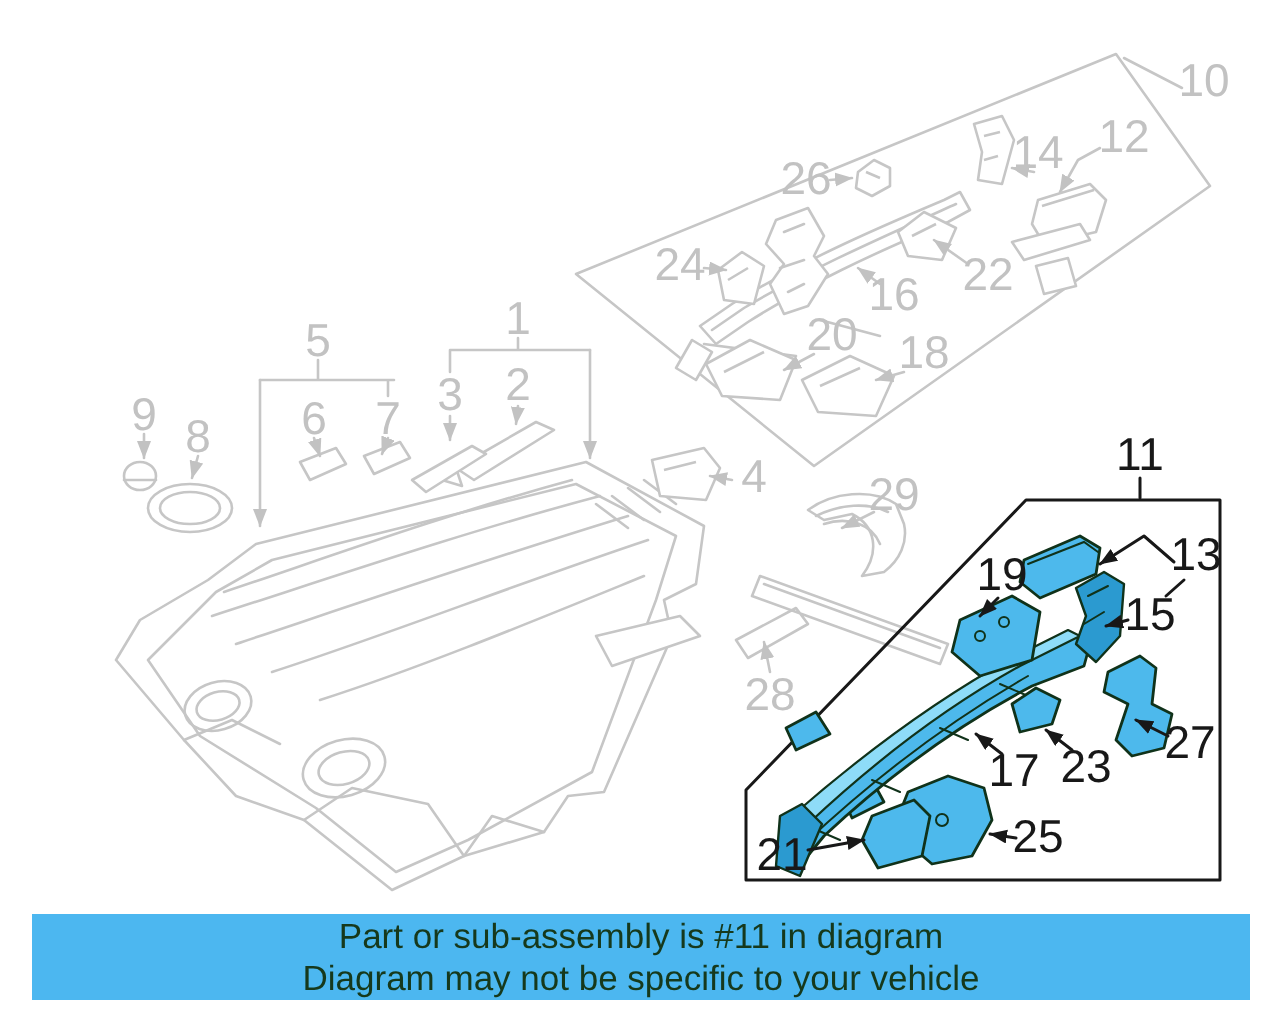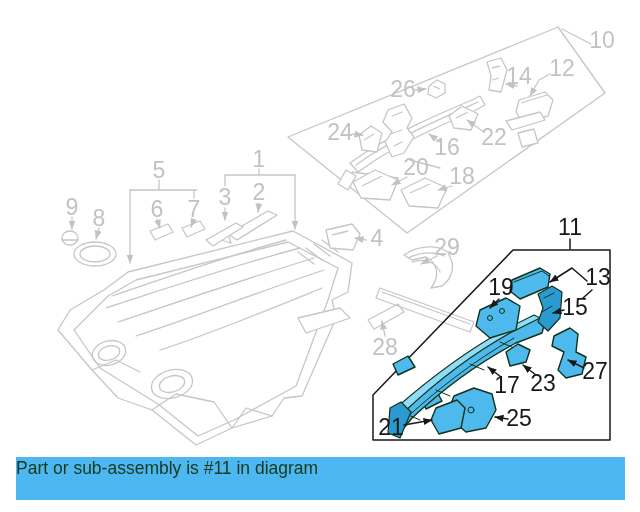--- a/index.html
+++ b/index.html
@@ -9,21 +9,21 @@
   .gline{stroke:#c6c6c6;fill:none;stroke-width:1.3;stroke-linejoin:round;stroke-linecap:round;}
   .gfill{stroke:#c6c6c6;fill:#ffffff;stroke-width:1.3;stroke-linejoin:round;}
   .glabel{fill:#c2c2c2;font-size:23px;font-family:"Liberation Sans",sans-serif;}
   .blabel{fill:#181818;font-size:23px;font-family:"Liberation Sans",sans-serif;}
   .kline{stroke:#181818;fill:none;stroke-width:1.5;stroke-linejoin:round;stroke-linecap:round;}
   .bluepart{stroke:#10321a;stroke-width:1.4;fill:#4db9ec;stroke-linejoin:round;}
   .bluedark{stroke:#10321a;stroke-width:1.2;fill:#2b9ad0;stroke-linejoin:round;}
   .bluelight{stroke:#10321a;stroke-width:1.1;fill:#8edcf8;stroke-linejoin:round;}
   .bdetail{stroke:#10321a;stroke-width:1;fill:none;stroke-linecap:round;}
   #caption{position:absolute;left:16px;top:457px;width:609px;height:43px;background:#4cb7f0;
-           color:#16391c;text-align:left;font-size:17.5px;line-height:21px;padding-top:1px;
+           color:#16391c;text-align:center;font-size:17.5px;line-height:21px;padding-top:1px;
            box-sizing:border-box;}
 </style>
 </head>
 <body>
 
 <div id="stage">
 <svg id="art" width="640" height="512" viewBox="0 0 640 512">
   <defs>
     <marker id="ag" markerUnits="userSpaceOnUse" markerWidth="10" markerHeight="8" refX="8.5" refY="3.5" orient="auto">
       <path d="M0,0 L9,3.5 L0,7 Z" fill="#c2c2c2"></path>
@@ -175,14 +175,15 @@
     <text class="blabel" text-anchor="middle" x="501" y="295">19</text>
     <text class="blabel" text-anchor="middle" x="391" y="435">21</text>
     <text class="blabel" text-anchor="middle" x="543" y="391">23</text>
     <text class="blabel" text-anchor="middle" x="519" y="426">25</text>
     <text class="blabel" text-anchor="middle" x="595" y="379">27</text>
   </g>
 </svg>
 
 <div id="caption">
   <div>Part or sub-assembly is #11 in diagram</div>
+  <div>Diagram may not be specific to your vehicle</div>
 </div>
 </div>
 
 </body></html>

